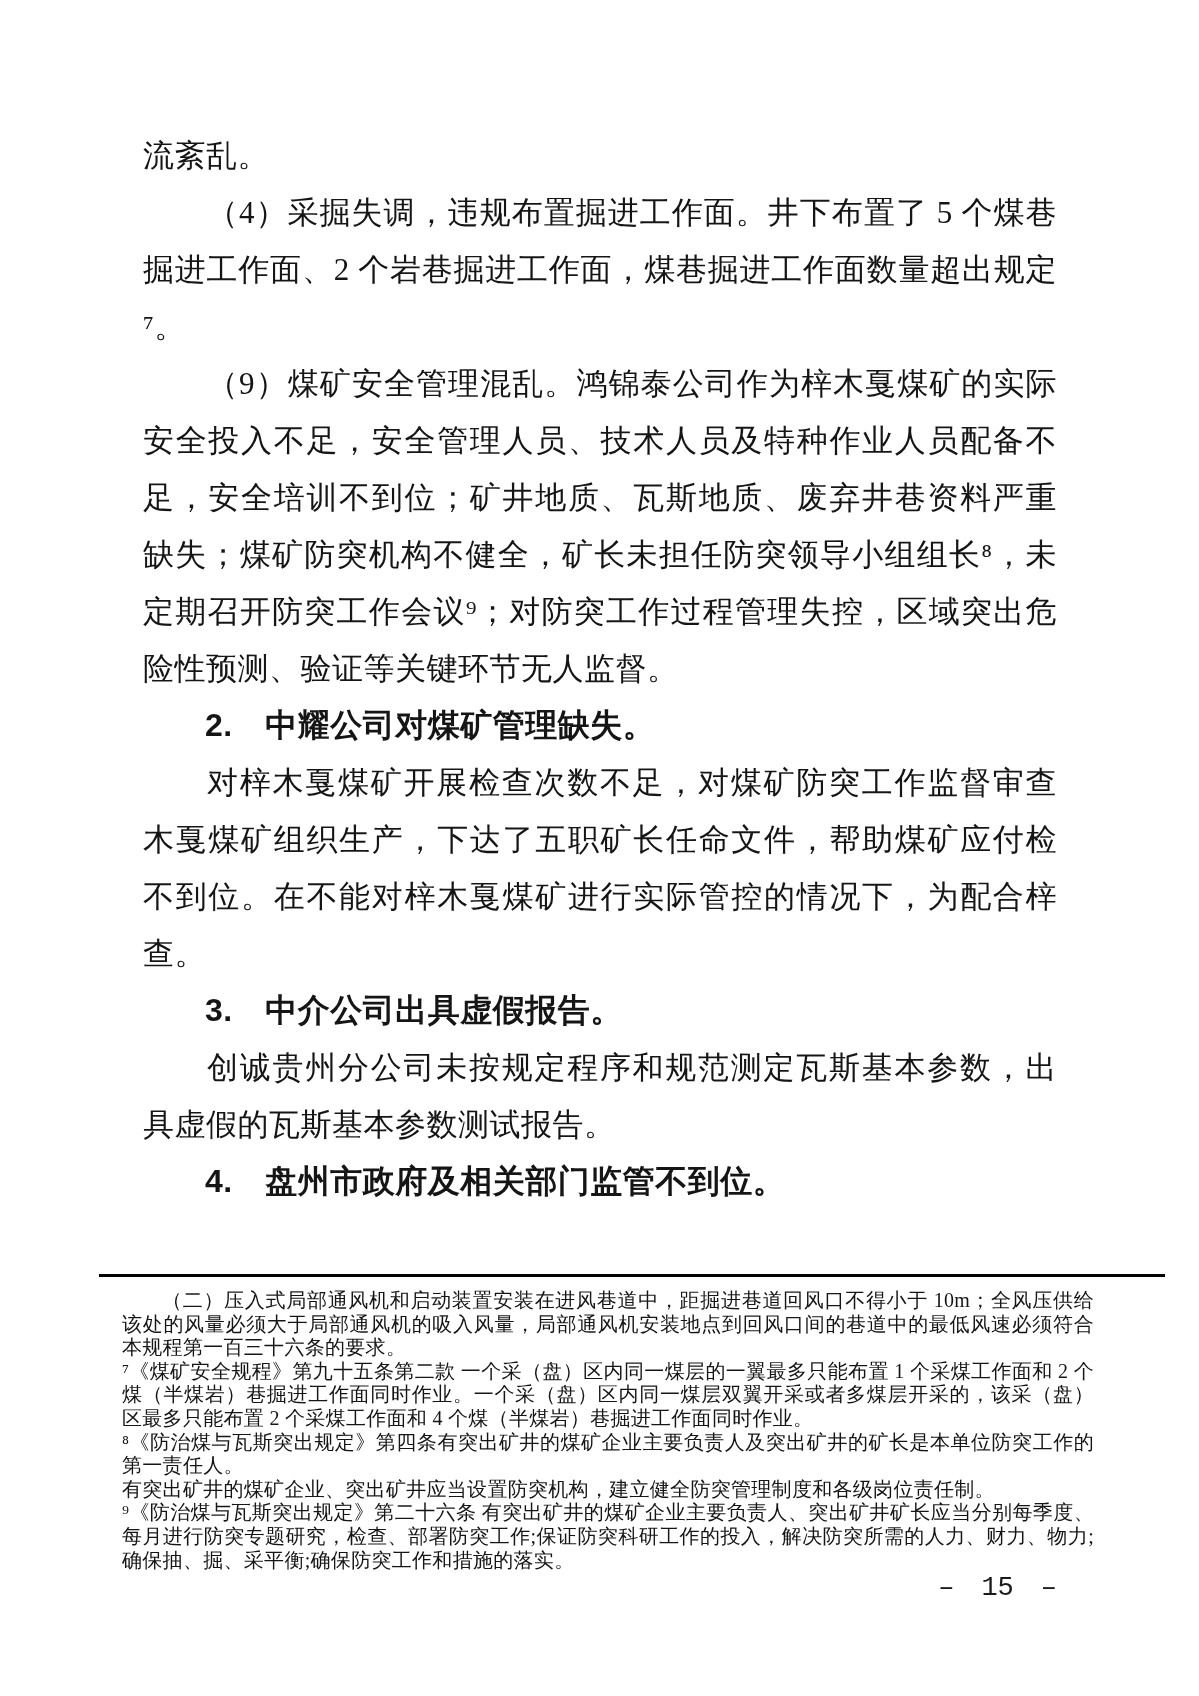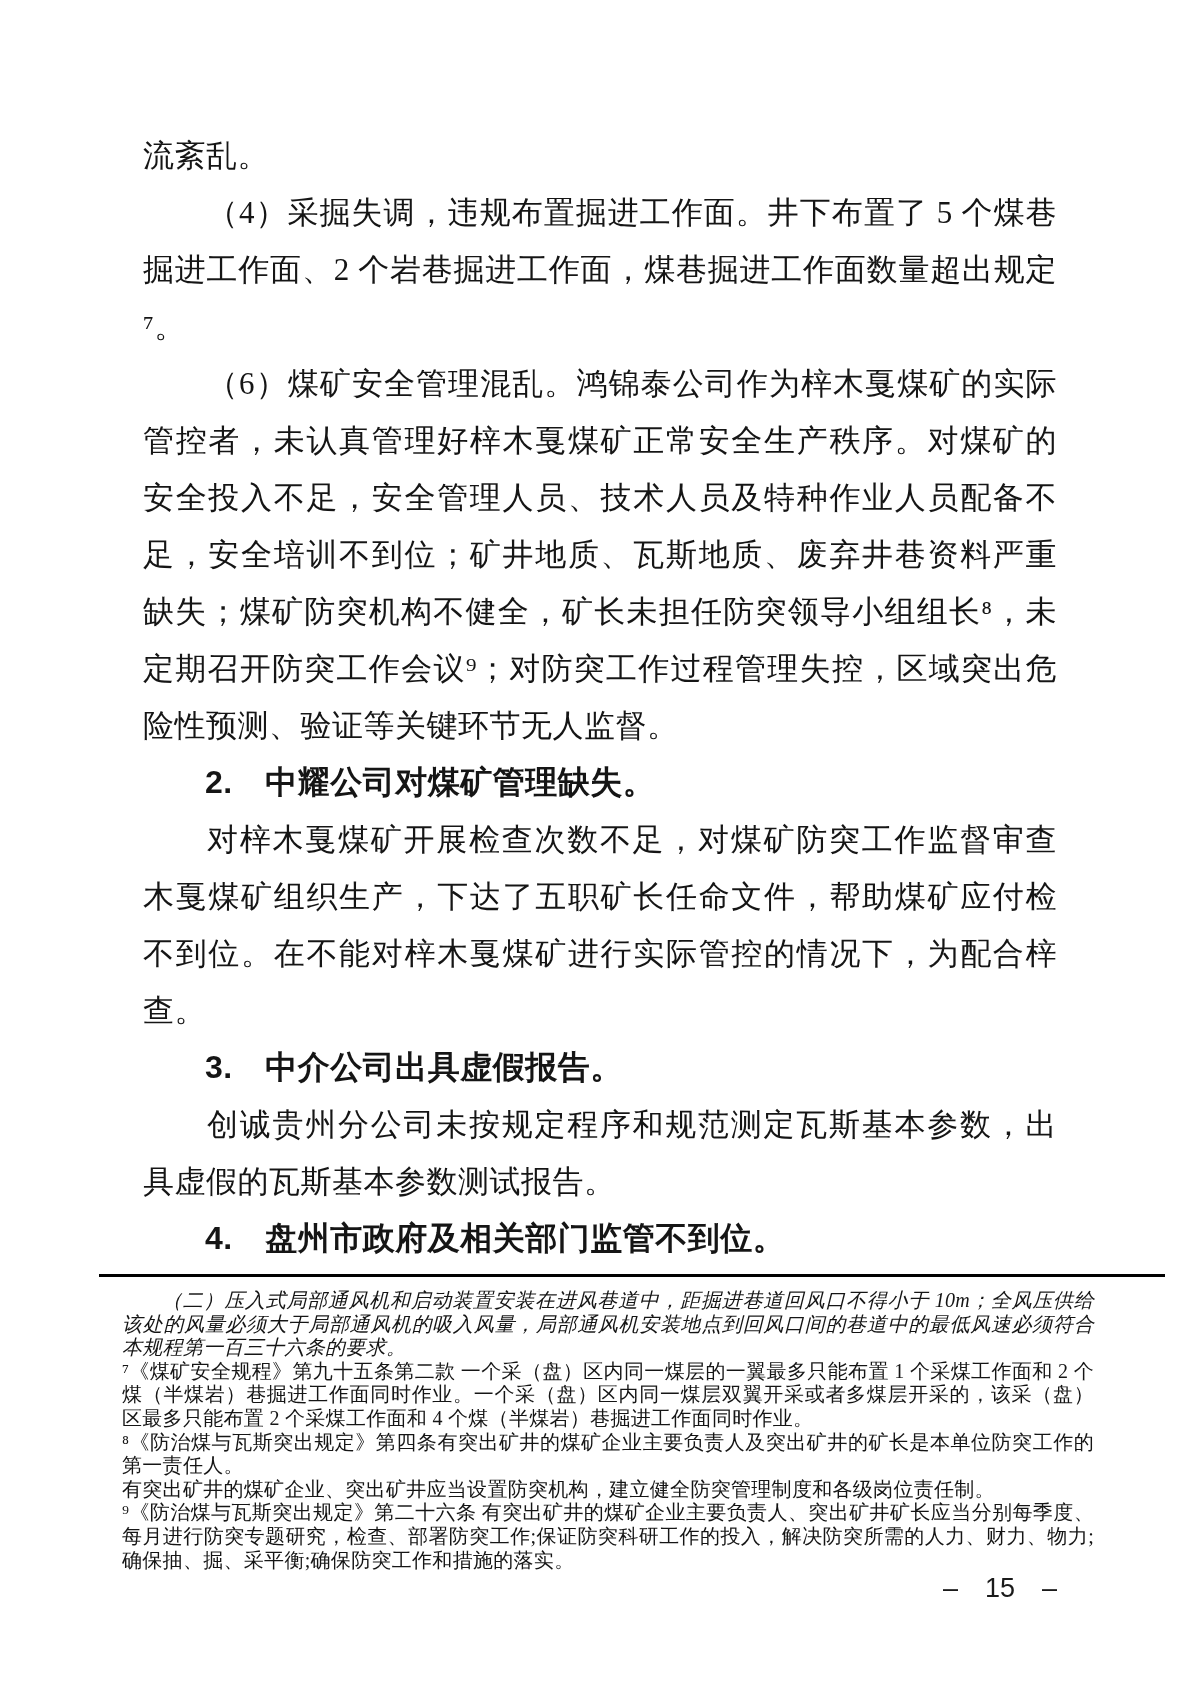--- a/index.html
+++ b/index.html
@@ -66,44 +66,42 @@
   }
   .fn-para {
     font-size: 20px;
     line-height: 23.6px;
     text-align: justify;
     margin: 0;
     letter-spacing: 0.3px;
   }
   .fn-para.indent {
     text-indent: 2em;
-    font-style: italic;
   }
   
   .page-number {
     position: absolute;
     top: 1572px;
     right: 142px;
     font-size: 27px;
     line-height: 32px;
     color: #1a1a1a;
-    font-family: Liberation Sans, sans-serif;
+    font-family: Liberation Mono, monospace;
   }
 </style>
 </head>
 <body>
 
 <div class="page">
   <div class="doc-body" id="doc-body">
       <div class="line end">流紊乱。</div>
       <div class="line first">（4）采掘失调，违规布置掘进工作面。井下布置了 5 个煤巷</div>
       <div class="line">掘进工作面、2 个岩巷掘进工作面，煤巷掘进工作面数量超出规定</div>
       <div class="line end">⁷。</div>
-      <div class="line first">（6）煤矿安全管理混乱。鸿锦泰公司作为梓木戛煤矿的实际</div>
-      <div class="line">管控者，未认真管理好梓木戛煤矿正常安全生产秩序。对煤矿的</div>
+      <div class="line first">（9）煤矿安全管理混乱。鸿锦泰公司作为梓木戛煤矿的实际</div>
       <div class="line">安全投入不足，安全管理人员、技术人员及特种作业人员配备不</div>
       <div class="line">足，安全培训不到位；矿井地质、瓦斯地质、废弃井巷资料严重</div>
       <div class="line">缺失；煤矿防突机构不健全，矿长未担任防突领导小组组长⁸，未</div>
       <div class="line">定期召开防突工作会议⁹；对防突工作过程管理失控，区域突出危</div>
       <div class="line end">险性预测、验证等关键环节无人监督。</div>
       <div class="line heading end">2.　中耀公司对煤矿管理缺失。</div>
       <div class="line first">对梓木戛煤矿开展检查次数不足，对煤矿防突工作监督审查</div>
       <div class="line">木戛煤矿组织生产，下达了五职矿长任命文件，帮助煤矿应付检</div>
       <div class="line">不到位。在不能对梓木戛煤矿进行实际管控的情况下，为配合梓</div>
       <div class="line end">查。</div>

